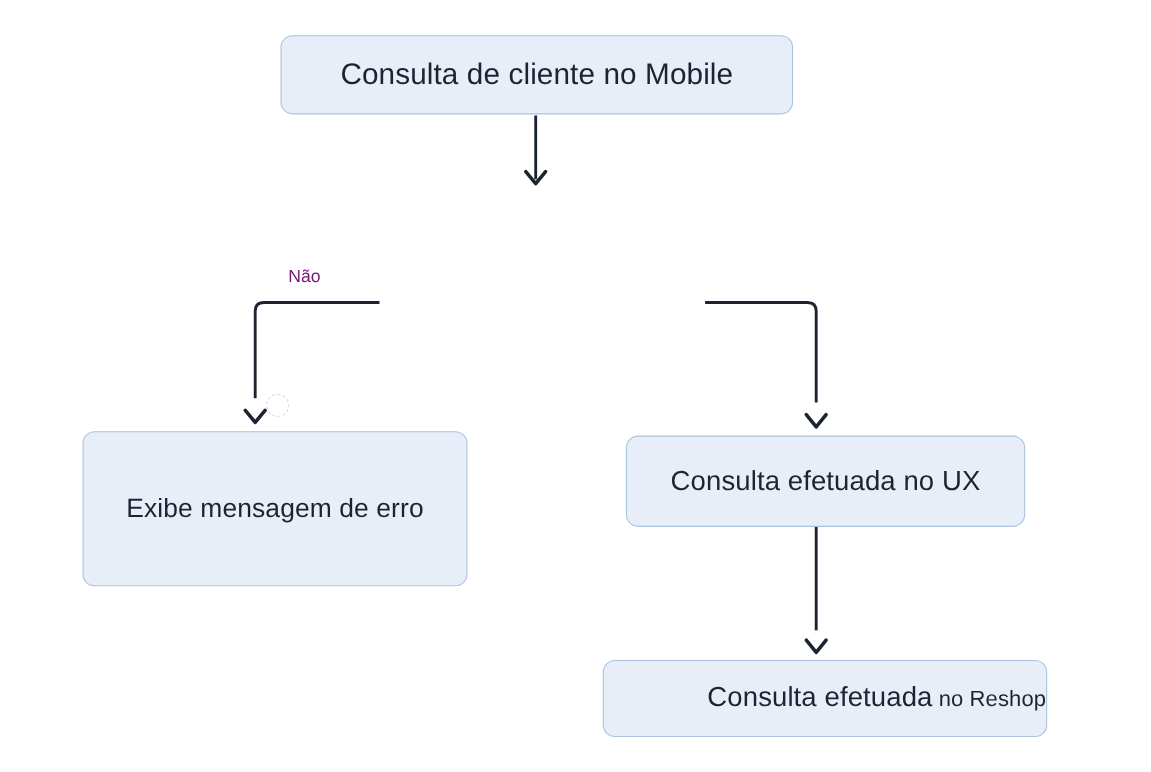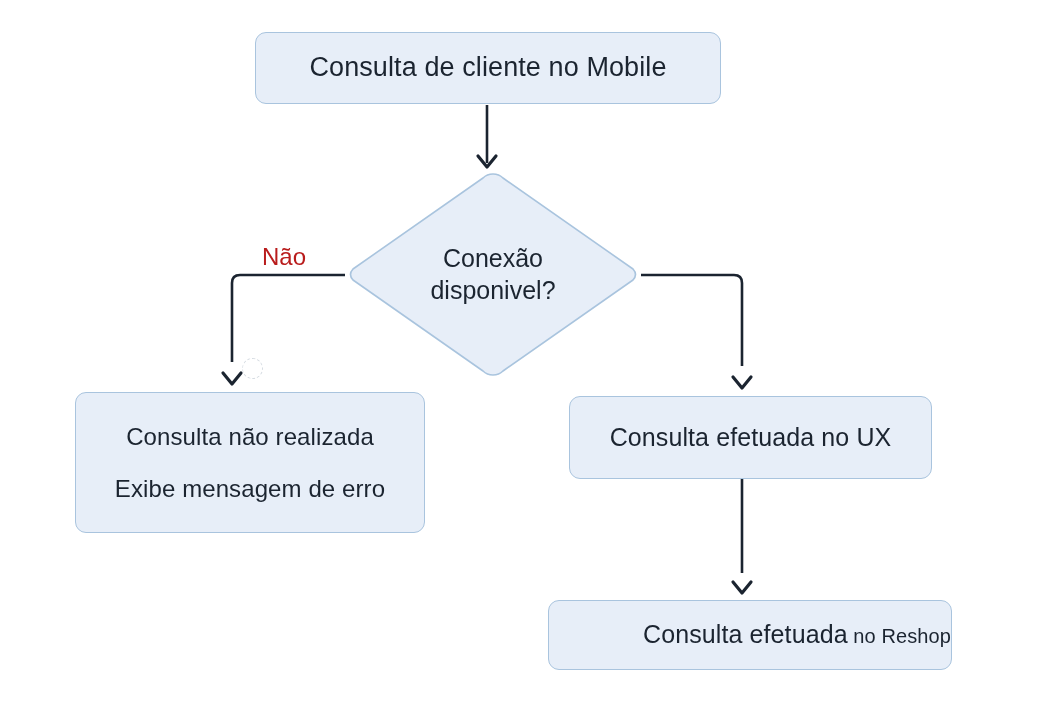--- a/index.html
+++ b/index.html
@@ -105,22 +105,22 @@
     flex-direction: column;
     align-items: center;
     justify-content: center;
     font-size: 25px;
     color: #1b2430;
     text-align: center;
     line-height: 1.45;
   }
   .edge-label {
     position: absolute;
-    color: #b91c1c;
-    font-size: 24px;
+    color: #701a75;
+    font-size: 16px;
     white-space: nowrap;
   }
   #label-nao {
     left: 262px;
     top: 243px;
   }
   .handle-dot {
     position: absolute;
     left: 242px;
     top: 358px;
@@ -162,46 +162,26 @@
     <g>
       <path d="M 742 479 L 742 573" fill="none" stroke="#1b2430" stroke-width="2.6" stroke-linecap="butt"></path>
       <use href="#arrowhead-down" x="742" y="593"></use>
     </g>
   </svg>
 
   <div class="node" id="node-start">
     <span class="node-line">Consulta de cliente no Mobile</span>
   </div>
 
-  <div class="diamond-wrap">
-    <svg class="diamond-shape" viewBox="0 0 296 209" width="296" height="209" xmlns="http://www.w3.org/2000/svg" preserveAspectRatio="none">
-      <path d="M 148 4
-               Q 154 4 158 8
-               L 288 99
-               Q 293 104.5 288 110
-               L 158 201
-               Q 154 205 148 205
-               Q 142 205 138 201
-               L 8 110
-               Q 3 104.5 8 99
-               L 138 8
-               Q 142 4 148 4 Z" fill="#e7eef8" stroke="#a9c4de" stroke-width="1.6" stroke-linejoin="round"></path>
-    </svg>
-    <div class="diamond-label">
-      <span class="node-line">Conexão</span>
-      <span class="node-line">disponivel?</span>
-    </div>
-  </div>
 
   <div class="edge-label" id="label-nao">Não</div>
 
   <div class="handle-dot"></div>
 
   <div class="node" id="node-fail">
-    <span class="node-line">Consulta não realizada</span>
     <span class="node-line">Exibe mensagem de erro</span>
   </div>
 
   <div class="node" id="node-ux">
     <span class="node-line">Consulta efetuada no UX</span>
   </div>
 
   <div class="node" id="node-reshop">
     <span class="node-line"><span>Consulta efetuada</span><span class="sub-text"> </span><span class="sub-text">no Reshop</span></span>
   </div>

